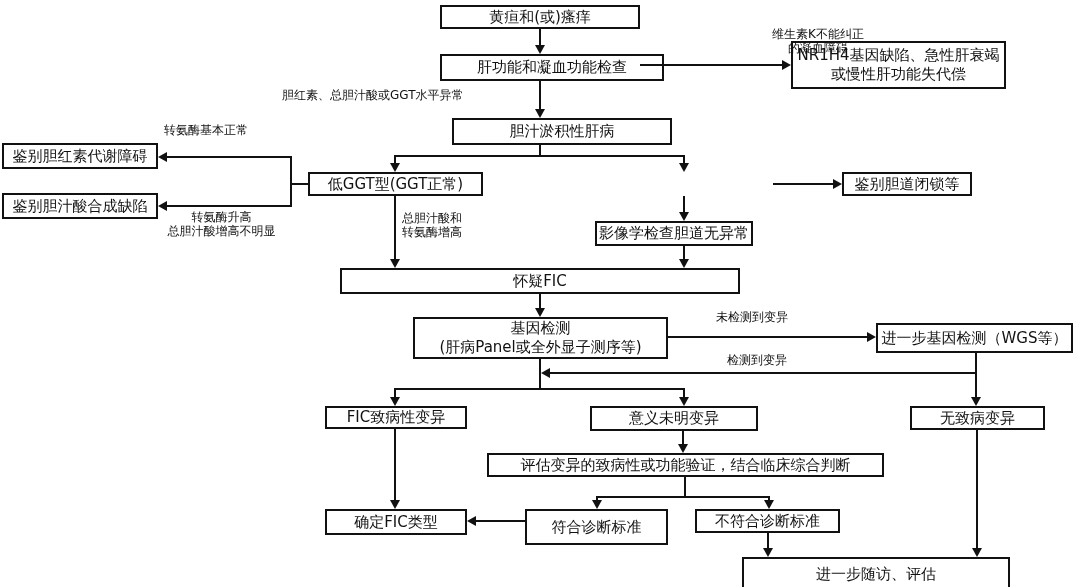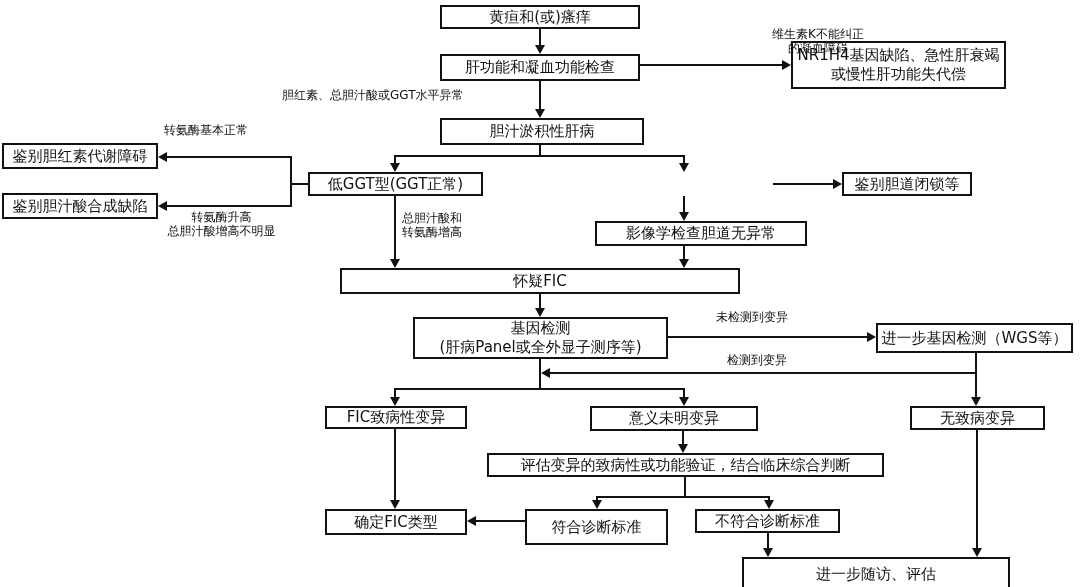--- a/index.html
+++ b/index.html
@@ -22,31 +22,31 @@
   .ar.d { border-left:5px solid transparent; border-right:5px solid transparent; border-top:9px solid #111111; }
   .ar.r { border-top:5px solid transparent; border-bottom:5px solid transparent; border-left:9px solid #111111; }
   .ar.l { border-top:5px solid transparent; border-bottom:5px solid transparent; border-right:9px solid #111111; }
 </style>
 </head>
 <body>
 
 <div class="stage">
 
   <div class="node" style="left:440px;top:5px;width:200px;height:24px">黄疸和(或)瘙痒</div>
-  <div class="node" style="left:440px;top:54px;width:200px;height:27px">肝功能和凝血功能检查</div>
+  <div class="node" style="left:440px;top:54px;width:224px;height:27px">肝功能和凝血功能检查</div>
   <div class="node" style="left:791px;top:41px;width:215px;height:48px">
     <span>NR1H4基因缺陷、急性肝衰竭</span>
     <span>或慢性肝功能失代偿</span>
   </div>
-  <div class="node" style="left:440px;top:118px;width:204px;height:27px">胆汁淤积性肝病</div>
+  <div class="node" style="left:452px;top:118px;width:220px;height:27px">胆汁淤积性肝病</div>
   <div class="node" style="left:2px;top:143px;width:156px;height:26px">鉴别胆红素代谢障碍</div>
   <div class="node" style="left:2px;top:193px;width:156px;height:26px">鉴别胆汁酸合成缺陷</div>
   <div class="node" style="left:308px;top:172px;width:175px;height:24px">低GGT型(GGT正常)</div>
   <div class="node" style="left:842px;top:172px;width:130px;height:24px">鉴别胆道闭锁等</div>
-  <div class="node" style="left:595px;top:221px;width:212px;height:25px">影像学检查胆道无异常</div>
+  <div class="node" style="left:595px;top:221px;width:158px;height:25px">影像学检查胆道无异常</div>
   <div class="node" style="left:340px;top:268px;width:400px;height:26px">怀疑FIC</div>
   <div class="node" style="left:413px;top:317px;width:255px;height:42px">
     <span>基因检测</span>
     <span>(肝病Panel或全外显子测序等)</span>
   </div>
   <div class="node" style="left:876px;top:323px;width:197px;height:30px">进一步基因检测（WGS等）</div>
   <div class="node" style="left:325px;top:406px;width:142px;height:23px">FIC致病性变异</div>
   <div class="node" style="left:590px;top:406px;width:168px;height:25px">意义未明变异</div>
   <div class="node" style="left:910px;top:406px;width:135px;height:24px">无致病变异</div>
   <div class="node" style="left:487px;top:453px;width:397px;height:24px">评估变异的致病性或功能验证，结合临床综合判断</div>

